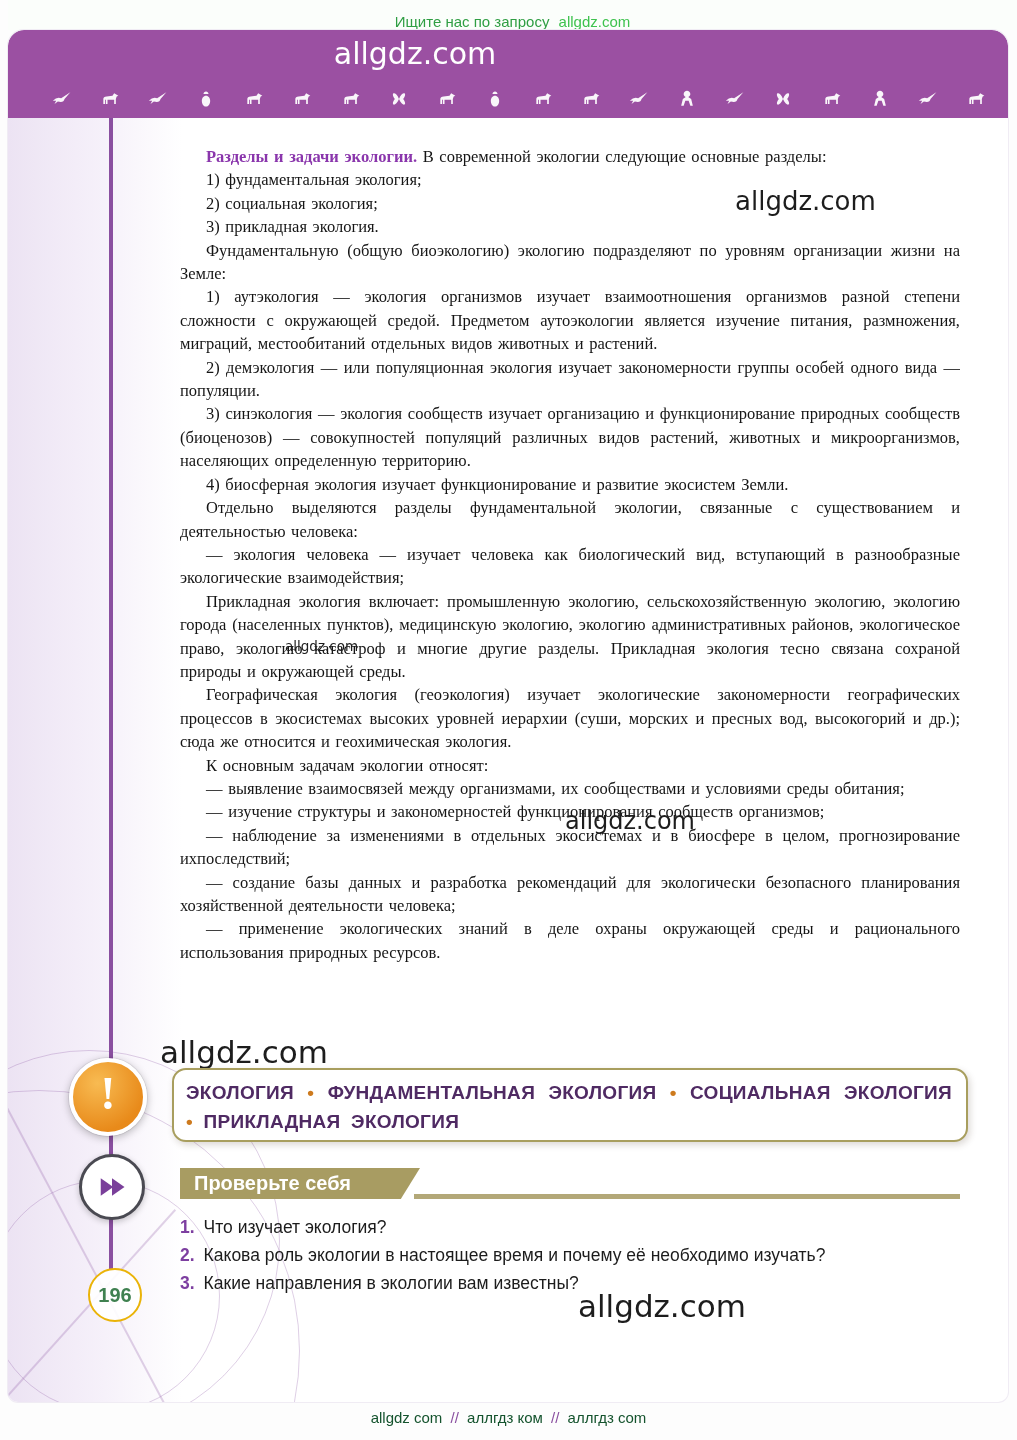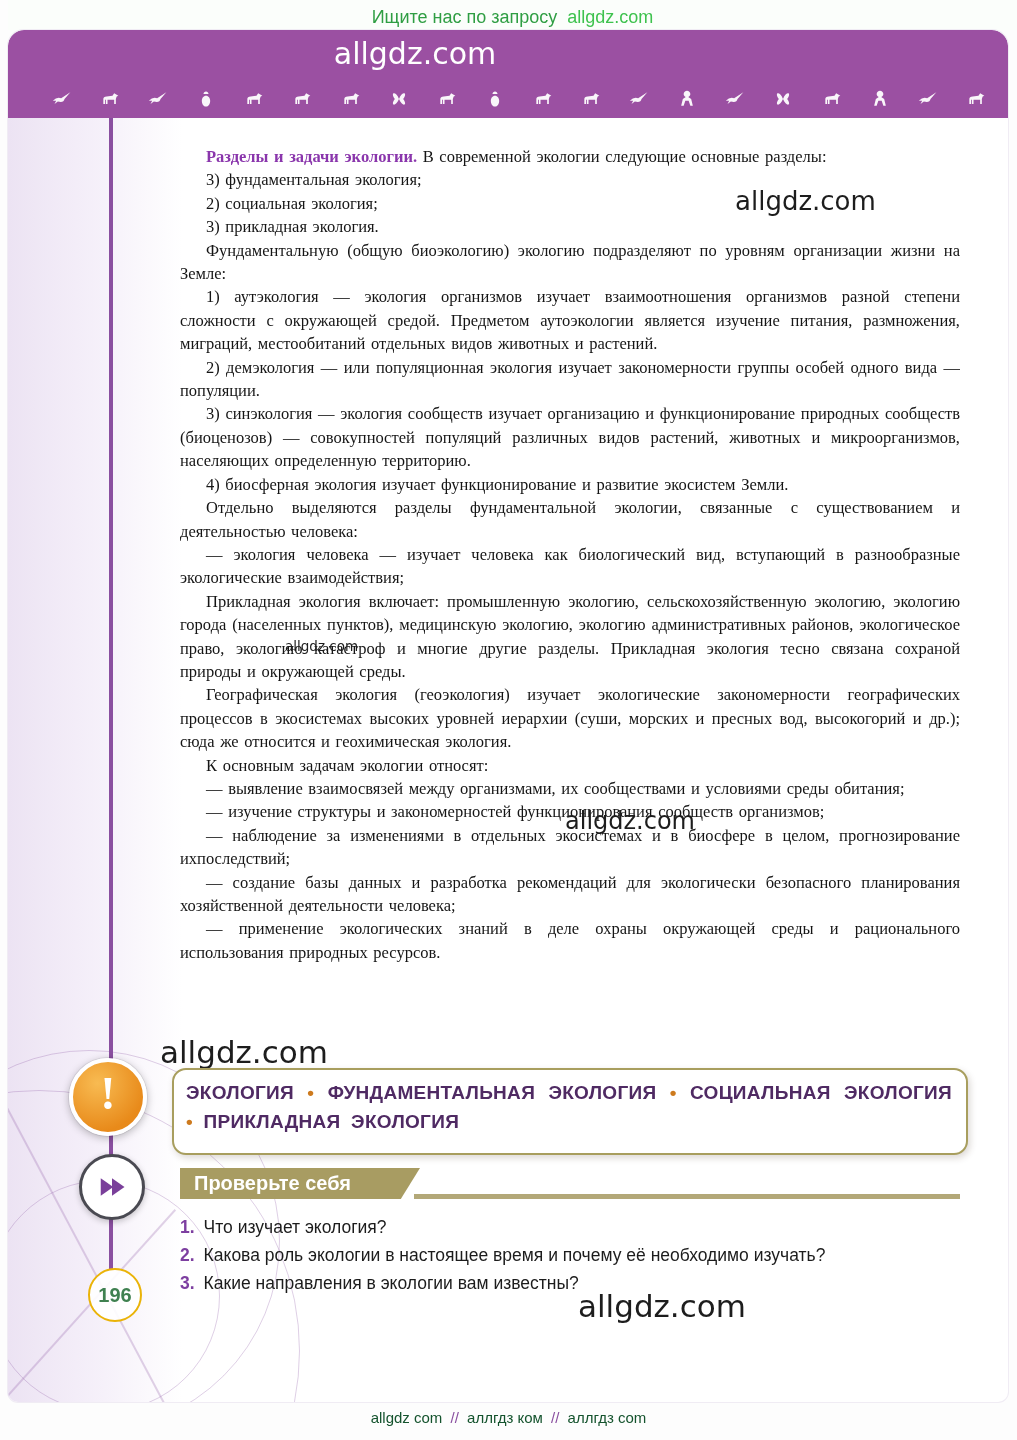--- a/index.html
+++ b/index.html
@@ -1,21 +1,21 @@
 <!DOCTYPE html>
 <html><head>
 <meta charset="utf-8">
 <style>
   html,body{margin:0;padding:0;background:#ffffff;}
   .canvas{position:relative;width:1017px;height:1440px;background:#fdfdfd;overflow:hidden;
           font-family:"Liberation Sans",sans-serif;}
 
   
   .top-strip{position:absolute;top:0;left:8px;right:0;height:30px;background:#fbfefb;
-             text-align:center;font-size:18px;padding-top:7px;box-sizing:border-box;}
+             text-align:center;font-size:15px;padding-top:13px;box-sizing:border-box;}
   .ts-prefix{color:#2f9e43;}
   .ts-brand{color:#3ec24e;margin-left:5px;}
 
   
   .page{position:absolute;left:8px;top:30px;width:1000px;height:1372px;background:#ffffff;
         border-radius:16px 16px 10px 10px;overflow:hidden;box-shadow:0 0 0 1px #f0ecf4;}
 
   .left-shade{position:absolute;left:0;top:88px;width:175px;bottom:0;
               background:linear-gradient(90deg,#ece3f3 0%,#f6f1fa 55%,#ffffff 100%);}
 
@@ -45,21 +45,21 @@
   .wm{position:absolute;color:#1d1d1d;font-family:"DejaVu Sans",sans-serif;white-space:nowrap;}
   .wm-right-top{left:727px;top:156px;font-size:26px;}
   .wm-small-mid{left:277px;top:608px;font-size:13.5px;}
   .wm-mid{left:557px;top:777px;font-size:24px;}
   .wm-above-box{left:152px;top:1004px;font-size:31px;}
   .wm-bottom{left:570px;top:1258px;font-size:31px;}
 
   
   .keybox{position:absolute;left:164px;top:1038px;width:796px;box-sizing:border-box;
           border:2px solid #a89e5e;border-radius:14px;background:#ffffff;
-          padding:9px 14px 17px 12px;box-shadow:2px 3px 7px rgba(60,40,20,0.18);}
+          padding:9px 14px 4px 12px;box-shadow:2px 3px 7px rgba(60,40,20,0.18);}
   .keybox-text{font-size:19px;font-weight:bold;color:#4f2a63;line-height:1.5;
                text-align:justify;word-spacing:5px;letter-spacing:0.3px;}
   .kt-bullet{color:#cd7a1e;}
 
   
   .alert-badge{position:absolute;left:61px;top:1028px;width:70px;height:70px;border-radius:50%;
                background:radial-gradient(circle at 35% 30%,#f8bb52,#e88a1a 72%);
                border:4px solid #ffffff;box-shadow:0 2px 8px rgba(0,0,0,0.28),0 0 0 1px rgba(0,0,0,0.07);
                color:#ffffff;font-weight:bold;font-size:46px;text-align:center;line-height:64px;
                font-family:"Liberation Serif",serif;}
@@ -214,21 +214,21 @@
           <span class="animal-icon">
             <svg viewBox="0 0 24 24">
               <path d="M4 18 L4 12 Q4 9 8 9 L15 8 L17 5 L20 7 L22 8 L20 9 L19 12 L19 18 L17 18 L17 13 L9 13 L9 18 L7 18 L7 13 L6 13 L6 18 Z"></path>
             </svg>
           </span>
         </div>
     </div>
 
     <div class="paragraphs">
         <p class="para"><span class="lead">Разделы и задачи экологии. </span>В современной экологии следующие основные разделы:</p>
-        <p class="para">3) фундаментальная экология;</p>
+        <p class="para">1) фундаментальная экология;</p>
         <p class="para">2) социальная экология;</p>
         <p class="para">3) прикладная экология.</p>
         <p class="para">Фундаментальную (общую биоэкологию) экологию подразделяют по уровням организации жизни на Земле:</p>
         <p class="para">1) аутэкология — экология организмов изучает взаимоотношения организмов разной степени сложности с окружающей средой. Предметом аутоэкологии является изучение питания, размножения, миграций, местообитаний отдельных видов животных и растений.</p>
         <p class="para">2) демэкология — или популяционная экология изучает закономерности группы особей одного вида — популяции.</p>
         <p class="para">3) синэкология — экология сообществ изучает организацию и функционирование природных сообществ (биоценозов) — совокупностей популяций различных видов растений, животных и микроорганизмов, населяющих определенную территорию.</p>
         <p class="para">4) биосферная экология изучает функционирование и развитие экосистем Земли.</p>
         <p class="para">Отдельно выделяются разделы фундаментальной экологии, связанные с существованием и деятельностью человека:</p>
         <p class="para">— экология человека — изучает человека как биологический вид, вступающий в разнообразные экологические взаимодействия;</p>
         <p class="para">Прикладная экология включает: промышленную экологию, сельскохозяйственную экологию, экологию города (населенных пунктов), медицинскую экологию, экологию административных районов, экологическое право, экологию катастроф и многие другие разделы. Прикладная экология тесно связана сохраной природы и окружающей среды.</p>

